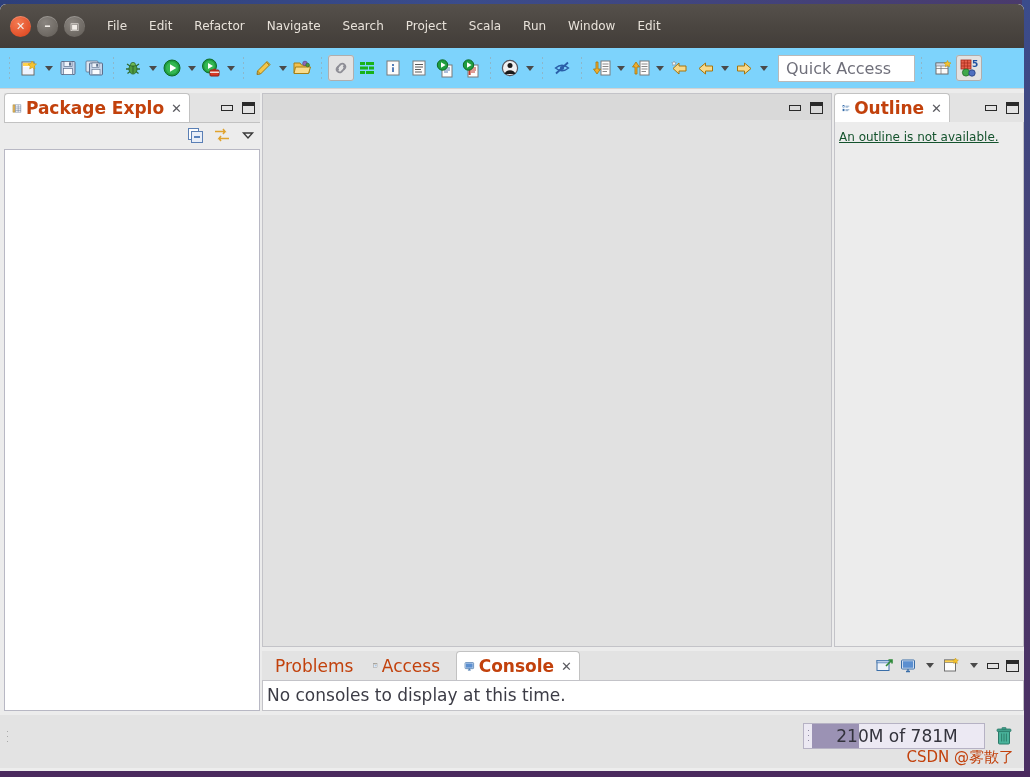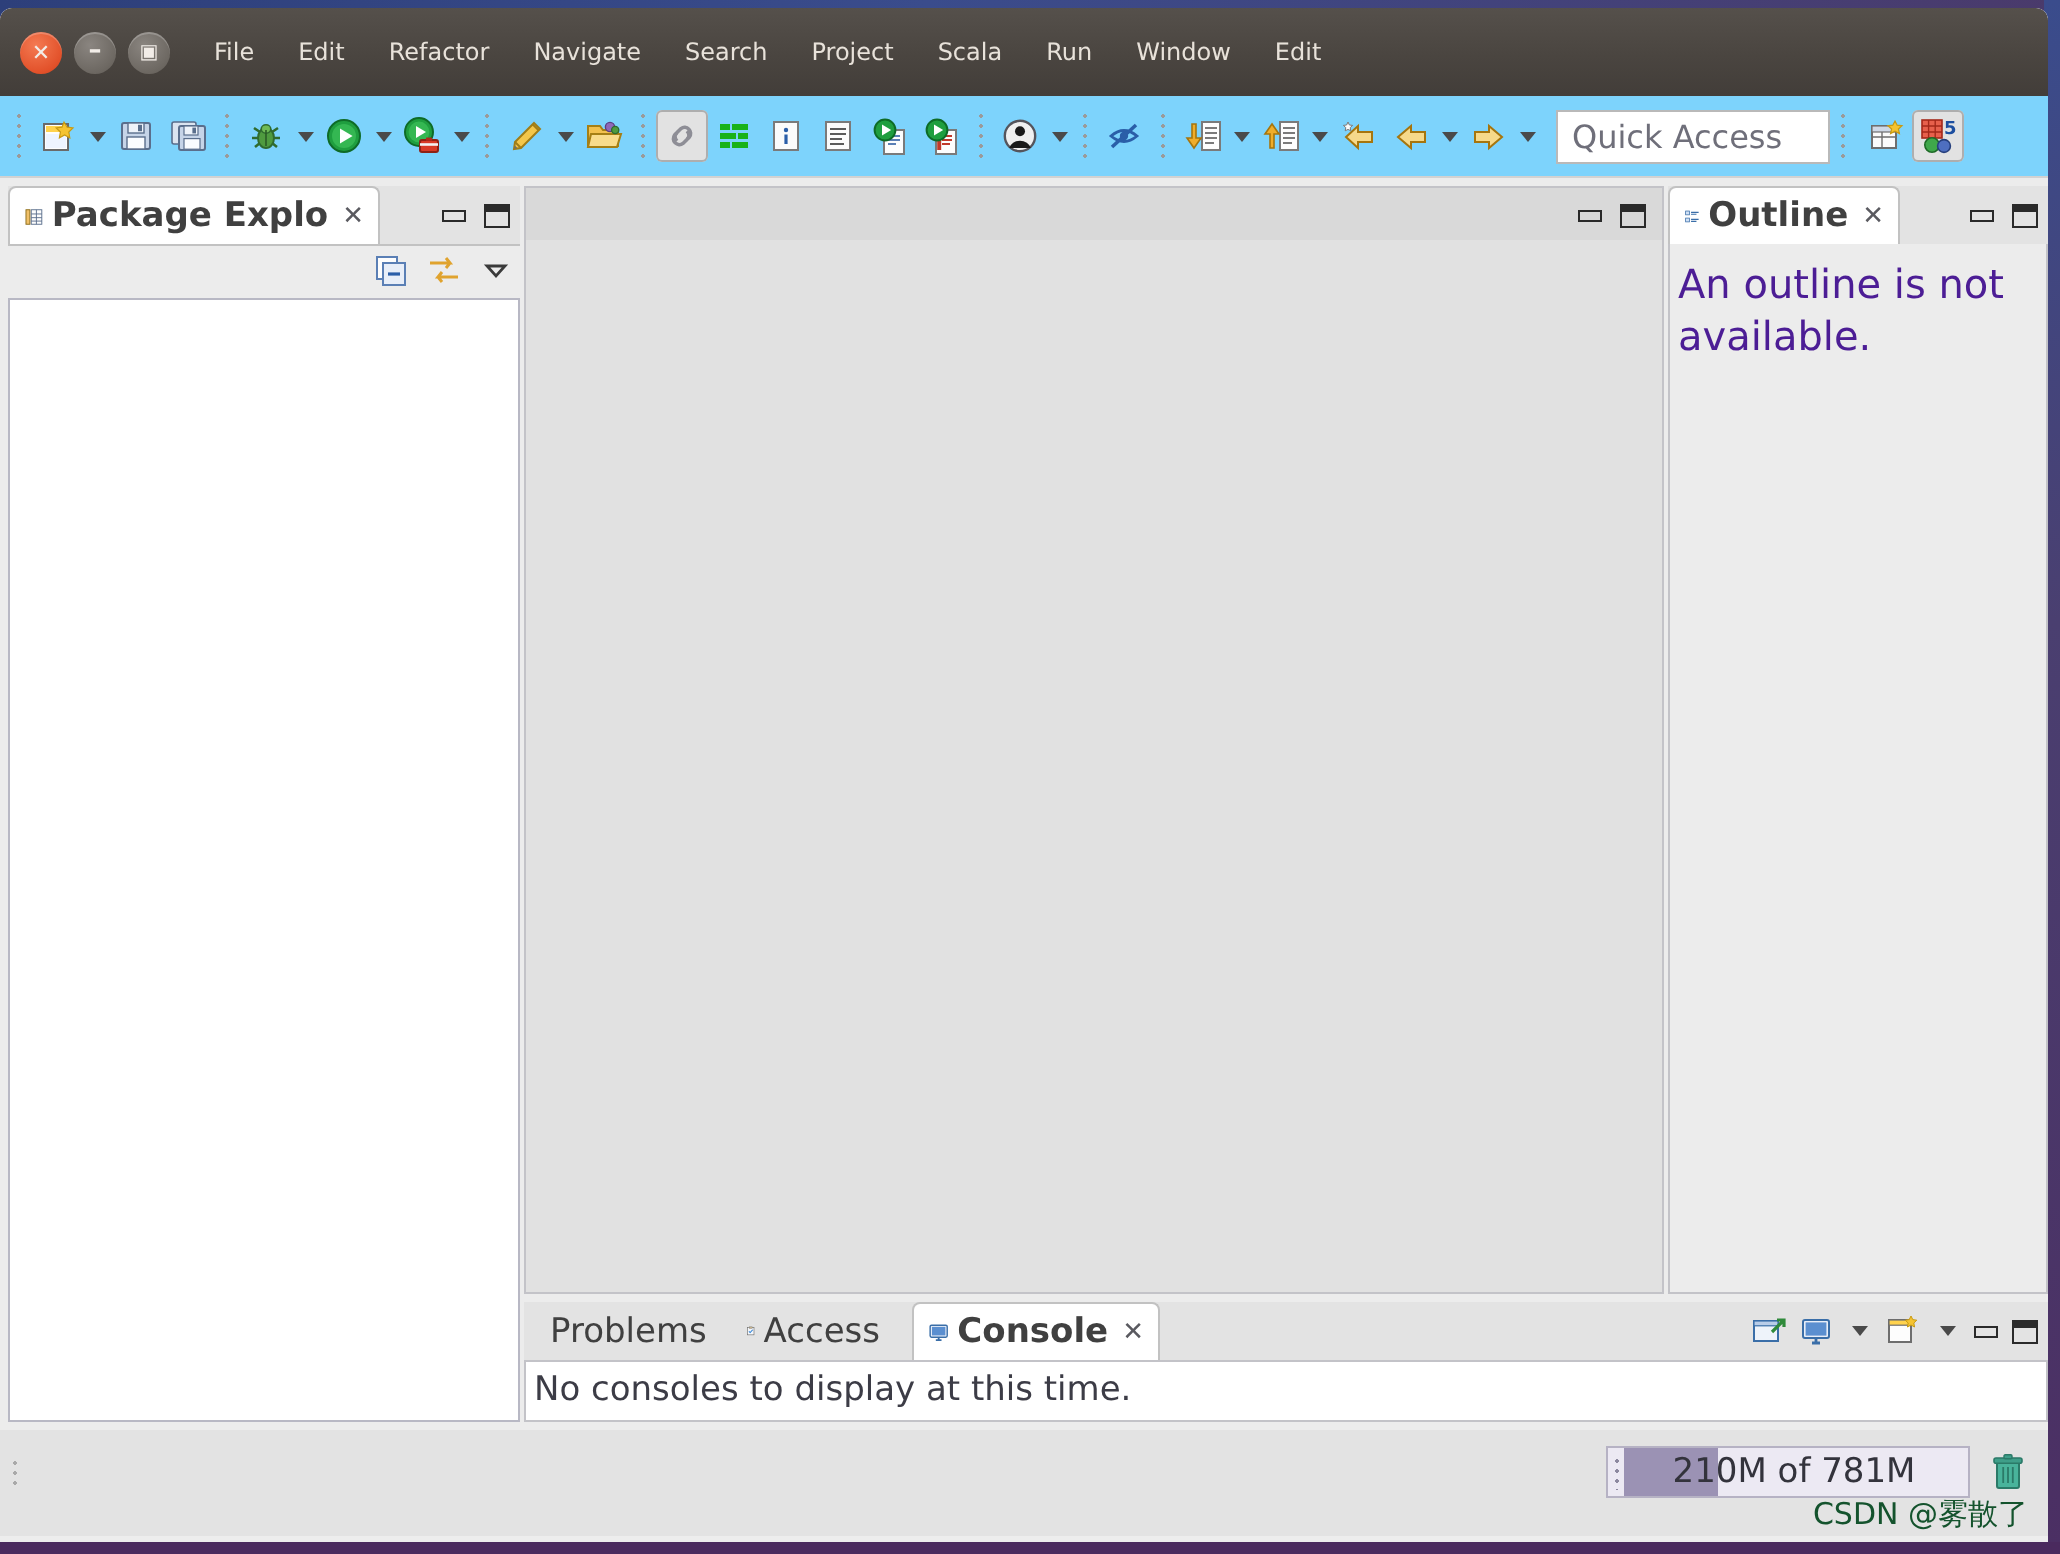--- a/index.html
+++ b/index.html
@@ -58,21 +58,21 @@
   
   .work{position:relative;height:626px;background:#ececec;}
 
   
   .part{position:absolute;box-sizing:border-box;}
   .tabrow{height:29px;position:relative;}
   .tab{position:absolute;left:0;top:0;height:29px;display:flex;align-items:center;
     padding:0 7px;box-sizing:border-box;cursor:default;}
   .tab.active{background:#fff;border:1px solid #c2c2c2;border-bottom:none;
     border-radius:4px 4px 0 0;}
-  .tab .tlabel{font-size:17px;color:#404040;margin:0 5px 0 4px;white-space:nowrap;}
+  .tab .tlabel{font-size:17px;color:#c2410c;margin:0 5px 0 4px;white-space:nowrap;}
   .tab.active .tlabel{font-weight:bold;}
   .tab .closex{font-size:13px;color:#5a5a60;margin-left:2px;}
   .tabbg{position:absolute;left:0;right:0;top:0;height:29px;background:#e3e3e3;
     border-bottom:1px solid #c2c2c2;}
   .ctrlbtns{position:absolute;right:5px;top:0;height:29px;display:flex;align-items:center;gap:9px;}
   .mini{width:12px;height:6px;border:1.6px solid #2a2a2a;box-sizing:border-box;cursor:default;}
   .maxi{width:13px;height:12px;border:1.6px solid #2a2a2a;box-sizing:border-box;
     border-top-width:4px;cursor:default;}
   .viewbody{position:absolute;left:0;right:0;bottom:0;background:#fff;
     border:1px solid #c3c3c8;border-top:none;box-sizing:border-box;overflow:hidden;}
@@ -85,21 +85,21 @@
 
   
   #editor{left:262px;top:4px;width:570px;height:554px;}
   #editor .earea{position:absolute;left:0;top:0;right:0;bottom:0;
     background:#e1e1e1;border:1px solid #c3c3c8;box-sizing:border-box;}
   #editor .etabstrip{position:absolute;left:0;top:0;right:0;height:26px;background:#d9d9d9;}
 
   
   #outline{left:834px;top:4px;width:190px;height:554px;}
   #outline .viewbody{top:29px;border:1px solid #c3c3c8;background:#ececec;border-top:none;}
-  .outline-msg{font-size:20px;color:#4c1d95;padding:8px 2px 0 4px;line-height:1.28;}
+  .outline-msg{font-size:12px;color:#14532d;padding:8px 2px 0 4px;line-height:1.28;text-decoration:underline;}
 
   
   #console{left:262px;top:562px;width:762px;height:60px;}
   #console .viewbody{top:29px;border:1px solid #c3c3c8;}
   .console-msg{font-size:17px;color:#3c3c46;padding:4px 0 6px 4px;
     border-bottom:2px solid #ec4899;}
 
   
   .statusbar{position:relative;height:53px;background:#e3e3e3;}
   .grip{position:absolute;left:6px;top:14px;width:3px;height:16px;
@@ -109,21 +109,21 @@
     border:1px solid #b6b2c4;background:#ece9f3;box-sizing:border-box;
     display:flex;align-items:center;}
   .heap .grip2{position:absolute;left:3px;top:4px;width:3px;height:17px;
     background-image:radial-gradient(circle,#8d89a0 1px,transparent 1px);
     background-size:3px 5px;}
   .heap .fill{position:absolute;left:8px;top:0;bottom:0;width:48px;background:#9b92b4;}
   .heap .htext{position:relative;width:100%;text-align:center;font-size:17px;
     color:#33333c;padding-left:6px;box-sizing:border-box;}
   .trash{position:absolute;right:8px;top:8px;width:24px;height:26px;
     display:flex;align-items:center;justify-content:center;cursor:default;}
-  .wmark{position:absolute;right:10px;bottom:1px;font-size:15px;color:#14532d;}
+  .wmark{position:absolute;right:10px;bottom:1px;font-size:15px;color:#c2410c;}
 
   .icosvg{display:block;}
 </style>
 </head>
 <body>
 
 <div id="root">
 
   <div class="desktop-top"></div>
   <div class="desktop-right"></div>

